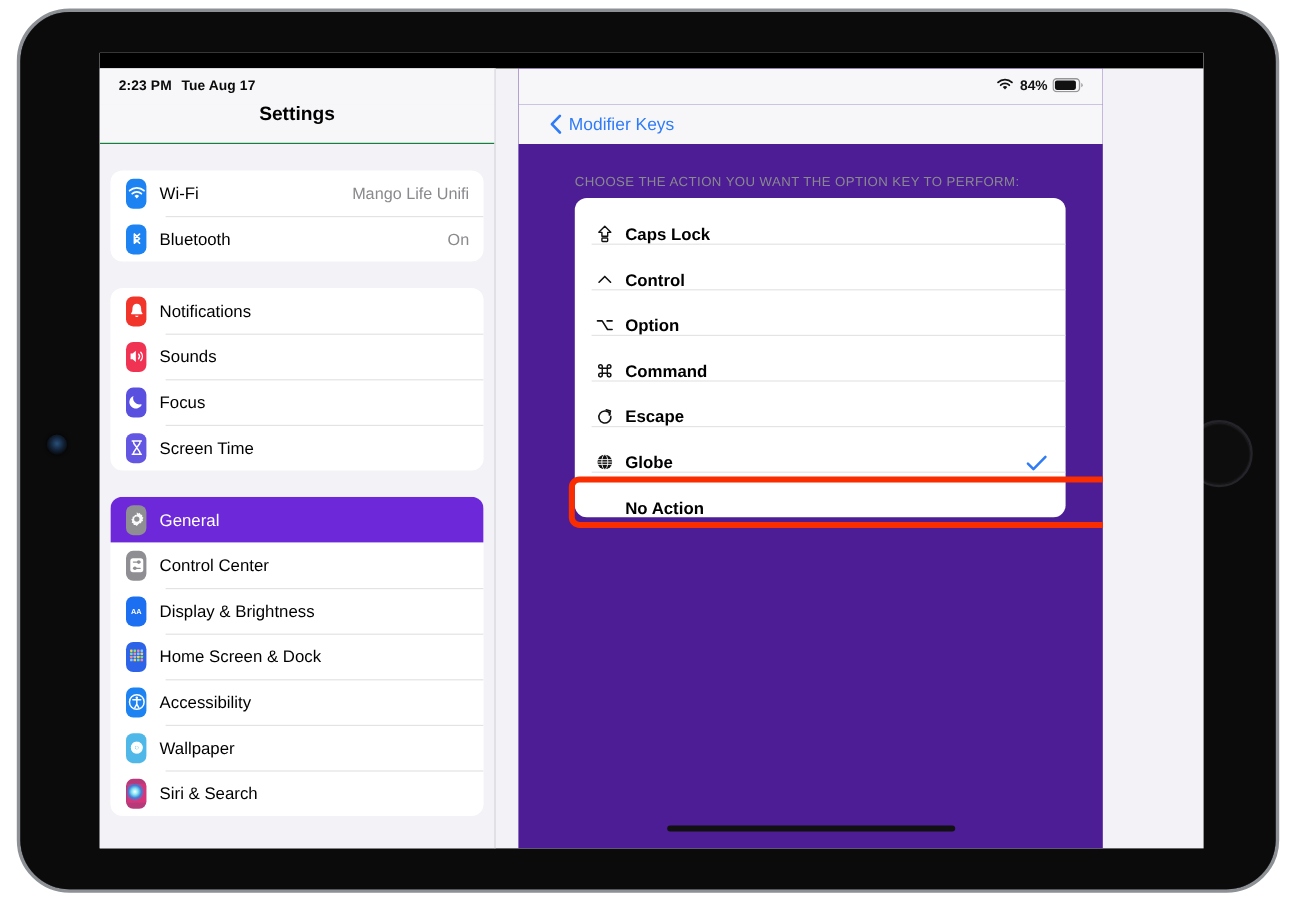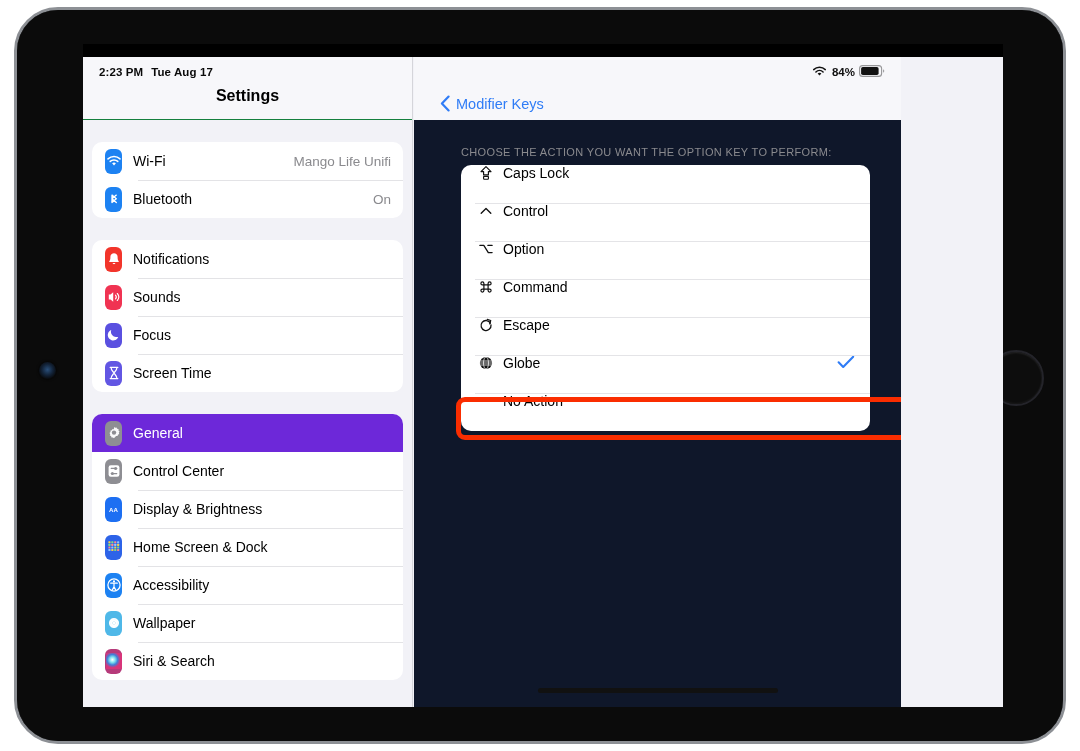--- a/index.html
+++ b/index.html
@@ -119,23 +119,23 @@
     background: #e5e5ea; position: relative; flex: 0 0 auto;
   }
   .sb-toggle .knob {
     position: absolute; left: 1.5px; top: 1.5px;
     width: 19px; height: 19px; border-radius: 50%;
     background: #fff; box-shadow: 0 1px 2px rgba(0,0,0,.26);
   }
 
   
   #main-panel {
-    position: absolute; left: 331px; top: 13px;
+    position: absolute; left: 349px; top: 13px;
     width: 487px; height: 650px;
-    background: #0f172a;
+    background: #4c1d95;
     overflow: hidden;
   }
   #main-statusbar {
     height: 30px; display: flex; align-items: center;
     justify-content: flex-end; padding-right: 16px;
     font-size: 11.5px; font-weight: bold; color: #111;
     background: #f7f7fa;
   }
   #main-statusbar .bat-pct { margin: 0 4px 0 5px; }
   #main-navbar {
@@ -150,22 +150,22 @@
   #section-header {
     margin: 26px 0 7px 47px;
     font-size: 11px; color: #8a8a8e;
     letter-spacing: .35px;
   }
   #options-card {
     margin: 0 31px 0 47px;
     background: #fff; border-radius: 10px; overflow: hidden;
   }
   .opt-row {
-    display: flex; align-items: flex-start;
-    height: 38px; padding: 0 15px 0 14px; position: relative;
+    display: flex; align-items: flex-end;
+    height: 38px; padding: 0 15px 0 14px; position: relative; font-weight: bold;
   }
   .opt-row + .opt-row::before {
     content: ""; position: absolute;
     left: 14px; right: 0; top: 0; height: 1px; background: #e4e4e7;
   }
   .opt-sym {
     width: 22px; flex: 0 0 auto;
     display: flex; align-items: center; justify-content: center;
     color: #111;
   }

